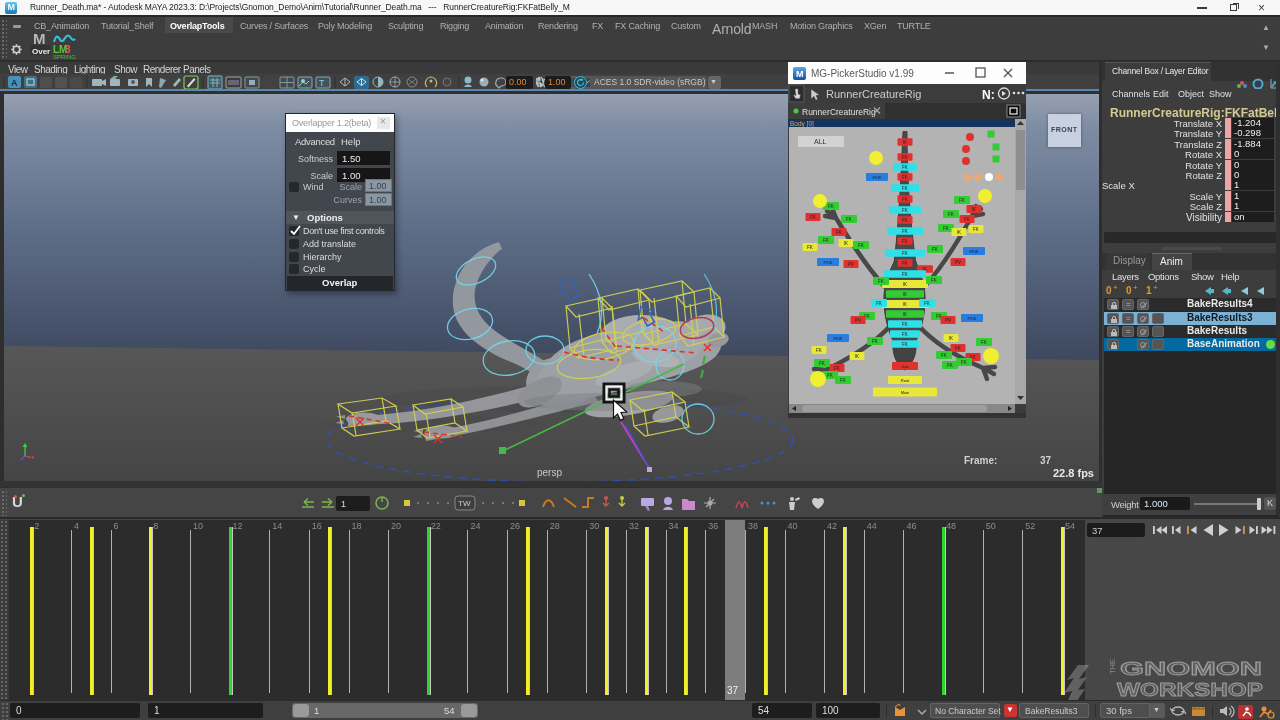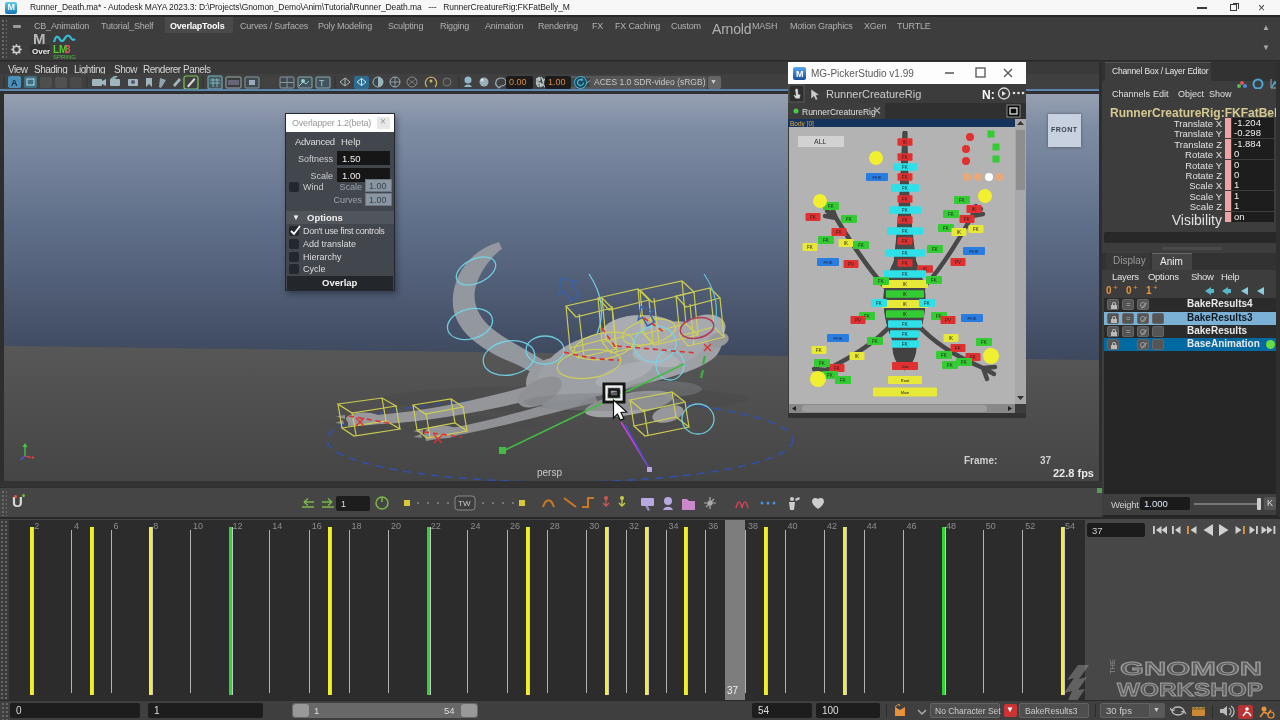--- a/index.html
+++ b/index.html
@@ -591,36 +591,36 @@
     <div class="txt" style="left:0;top:98px;width:120px;text-align:right;font-size:9.5px;color:#e0e0e0;">Rotate Y</div>
     <div class="abs" style="left:123px;top:98px;width:6px;height:10px;background:#eda4a4;"></div>
     <div class="abs" style="left:130px;top:98px;width:42px;height:10px;background:#1d1d1d;">
       <div class="txt" style="left:2px;top:-1px;font-size:9.5px;color:#eee;">0</div>
     </div>
     <div class="txt" style="left:0;top:108px;width:120px;text-align:right;font-size:9.5px;color:#e0e0e0;">Rotate Z</div>
     <div class="abs" style="left:123px;top:108px;width:6px;height:10px;background:#eda4a4;"></div>
     <div class="abs" style="left:130px;top:108px;width:42px;height:10px;background:#1d1d1d;">
       <div class="txt" style="left:2px;top:-1px;font-size:9.5px;color:#eee;">0</div>
     </div>
-    <div class="txt" style="left:0;top:118px;width:120px;text-align:right;font-size:9.5px;color:#e0e0e0;">Scale X</div>
+    <div class="txt" style="left:0;top:118px;width:120px;font-size:9.5px;color:#e0e0e0;">Scale X</div>
     <div class="abs" style="left:123px;top:118px;width:6px;height:10px;background:#eda4a4;"></div>
     <div class="abs" style="left:130px;top:118px;width:42px;height:10px;background:#1d1d1d;">
       <div class="txt" style="left:2px;top:-1px;font-size:9.5px;color:#eee;">1</div>
     </div>
     <div class="txt" style="left:0;top:129px;width:120px;text-align:right;font-size:9.5px;color:#e0e0e0;">Scale Y</div>
     <div class="abs" style="left:123px;top:129px;width:6px;height:10px;background:#eda4a4;"></div>
     <div class="abs" style="left:130px;top:129px;width:42px;height:10px;background:#1d1d1d;">
       <div class="txt" style="left:2px;top:-1px;font-size:9.5px;color:#eee;">1</div>
     </div>
     <div class="txt" style="left:0;top:139px;width:120px;text-align:right;font-size:9.5px;color:#e0e0e0;">Scale Z</div>
     <div class="abs" style="left:123px;top:139px;width:6px;height:10px;background:#eda4a4;"></div>
     <div class="abs" style="left:130px;top:139px;width:42px;height:10px;background:#1d1d1d;">
       <div class="txt" style="left:2px;top:-1px;font-size:9.5px;color:#eee;">1</div>
     </div>
-    <div class="txt" style="left:0;top:150px;width:120px;text-align:right;font-size:14px;color:#e0e0e0;">Visibility</div>
+    <div class="txt" style="left:0;top:150px;width:120px;text-align:right;font-size:10px;color:#e0e0e0;">Visibility</div>
     <div class="abs" style="left:123px;top:150px;width:6px;height:10px;background:#eda4a4;"></div>
     <div class="abs" style="left:130px;top:150px;width:42px;height:10px;background:#1d1d1d;">
       <div class="txt" style="left:2px;top:-1px;font-size:9.5px;color:#eee;">on</div>
     </div>
     <div class="abs" style="left:2px;top:170px;width:174px;height:11px;background:#282828;border-radius:2px;"></div>
     <div class="abs" style="left:60px;top:185px;width:60px;height:3px;background:#4a4a4a;border-radius:1px;"></div>
     <div class="abs" style="left:0;top:191px;width:178px;height:17px;background:#323232;"></div>
     <div class="abs" style="left:4px;top:191px;width:44px;height:17px;background:#373737;">
       <div class="txt" style="left:7px;top:2px;font-size:10px;color:#999;">Display</div>
     </div>

